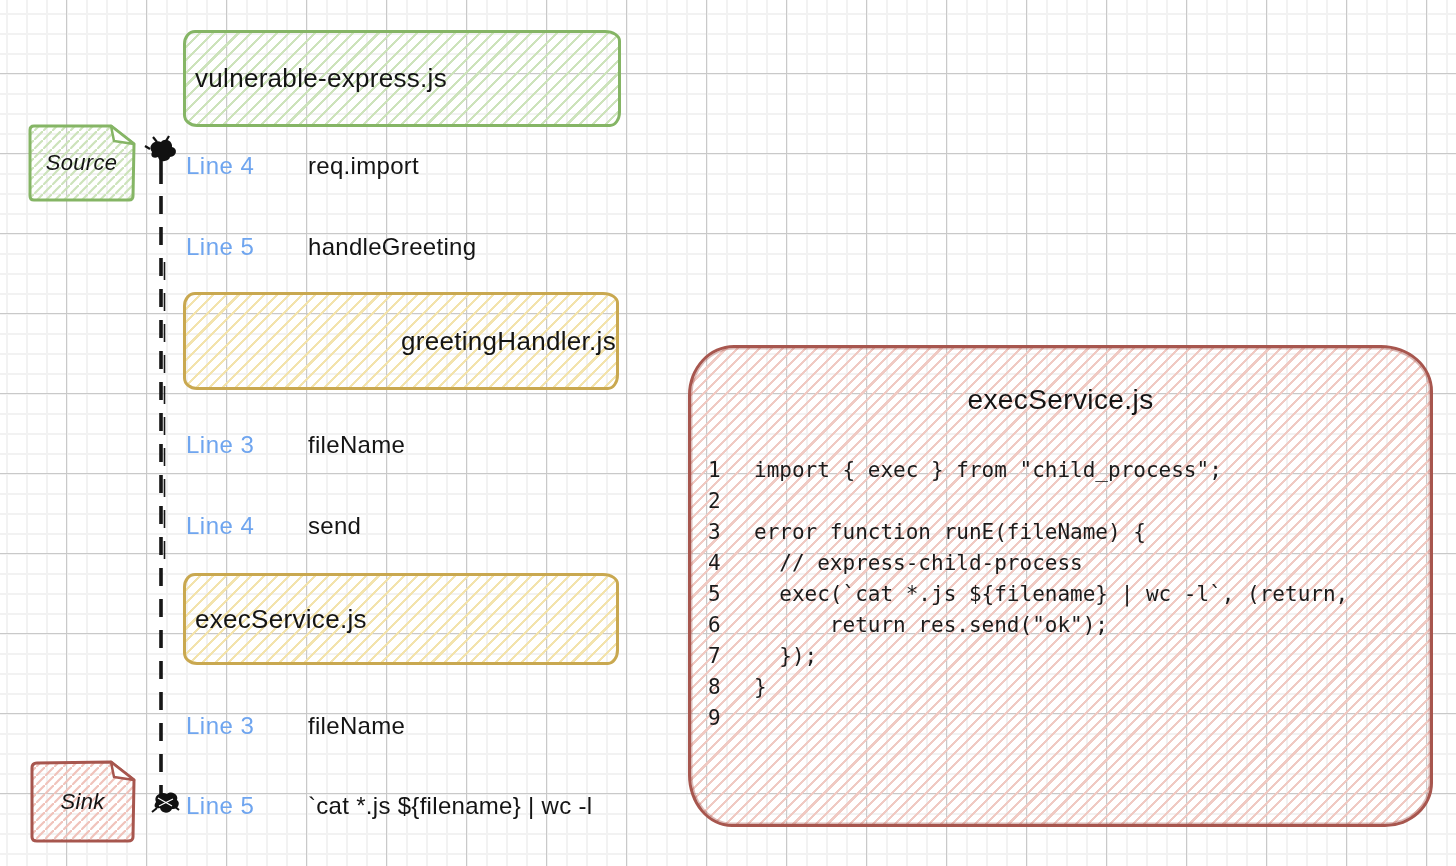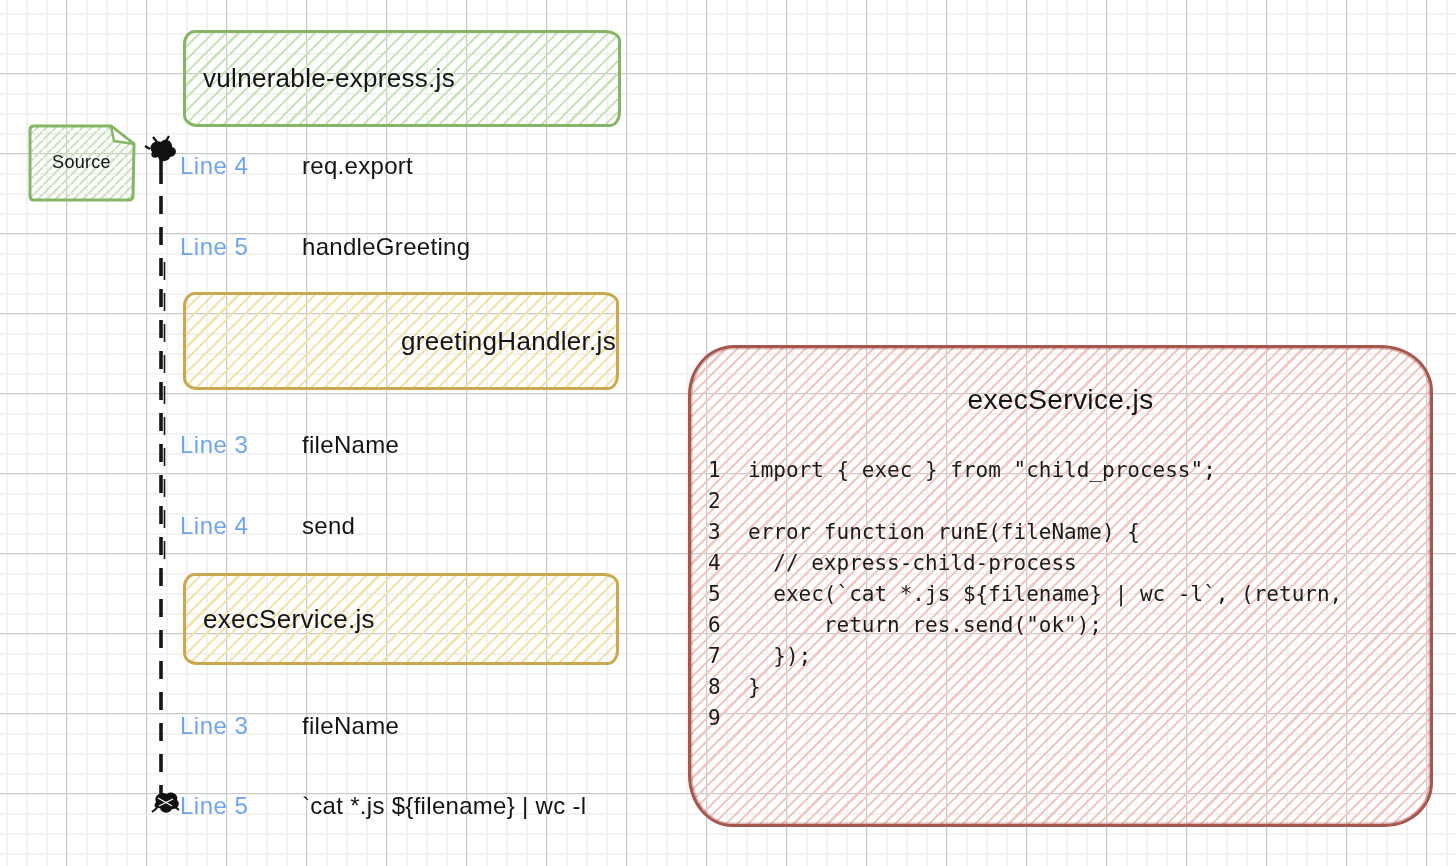--- a/index.html
+++ b/index.html
@@ -17,44 +17,44 @@
       linear-gradient(to bottom, #f2f2f2 2px, transparent 2px);
     background-size:80px 80px, 80px 80px, 20px 20px, 20px 20px;
     background-position:66px 73px, 66px 73px, 6px 13px, 6px 13px;
   }
   .overlay{position:absolute;left:0;top:0;z-index:1;pointer-events:none;}
 
   
   .file-node{
     position:absolute;z-index:2;
     display:flex;align-items:center;
-    padding-left:17px;box-sizing:border-box;
+    padding-left:9px;box-sizing:border-box;
     border-radius:12px 16px 11px 14px / 14px 11px 15px 12px;
   }
   .file-node.green{
     border:3px solid #85b565;
     background:repeating-linear-gradient(135deg,#cde3bb 0 2.2px, transparent 2.2px 9px);
   }
   .file-node.yellow{
     border:3px solid #c9a850;
     background:repeating-linear-gradient(135deg,#f3e3ac 0 2.2px, transparent 2.2px 9px);
   }
   .file-label{font-size:26px;letter-spacing:.3px;white-space:nowrap;}
 
   
   .note{position:absolute;z-index:2;}
   .note svg{position:absolute;left:0;top:0;}
   .note-label{
     position:absolute;inset:0;
     display:flex;align-items:center;justify-content:center;
-    font-size:18px;letter-spacing:.3px;
+    font-size:22px;letter-spacing:.3px;font-style:italic;
   }
 
   
-  .step{position:absolute;z-index:2;left:180px;height:30px;display:flex;align-items:center;white-space:nowrap;}
+  .step{position:absolute;z-index:2;left:186px;height:30px;display:flex;align-items:center;white-space:nowrap;}
   .step .ref{display:inline-block;width:122px;font-size:24px;color:#6fa5ef;letter-spacing:.5px;}
   .step .sym{font-size:24px;color:#141414;letter-spacing:.3px;}
 
   
   .code-panel{
     position:absolute;z-index:2;
     left:688px;top:345px;width:745px;height:482px;
     box-sizing:border-box;
     border:3px solid #a7564e;
     border-radius:46px 52px 48px 44px / 50px 46px 44px 52px;
@@ -63,21 +63,21 @@
     overflow:hidden;
   }
   .panel-title{margin-top:36px;text-align:center;font-size:28px;letter-spacing:.4px;}
   .code-block{
     position:absolute;left:17px;top:107px;right:4px;
     font-family:"DejaVu Sans Mono", monospace;
     font-size:21px;line-height:31px;color:#1b1b1b;
   }
   .code-line{height:31px;white-space:nowrap;}
   .code-line .ln{display:inline-block;width:26px;}
-  .code-line .lc{margin-left:14px;white-space:pre;}
+  .code-line .lc{margin-left:20px;white-space:pre;}
 </style>
 </head>
 <body>
 
 <div class="canvas">
 
   <svg class="overlay" width="1456" height="866">
     <path d="M161,150 L161,184" stroke="#161616" stroke-width="3.6" fill="none"></path>
     <path d="M161,196 L161,806" stroke="#161616" stroke-width="3.6" fill="none" stroke-dasharray="18 13"></path>
     <path d="M164.5,262 L164.5,560" stroke="#161616" stroke-width="1.6" fill="none" stroke-dasharray="18 13"></path>
@@ -110,24 +110,36 @@
         <pattern id="hatch-green" width="9" height="9" patternUnits="userSpaceOnUse">
           <path d="M-1,10 L10,-1" stroke="#cde3bb" stroke-width="2.2"></path>
         </pattern>
       </defs>
       <path d="M5,8 Q5,4 9,4 L86,4 L109,22 L108,74 Q108,78 104,78 L9,78 Q5,78 5,74 Z" fill="url(#hatch-green)" stroke="#85b565" stroke-width="3" stroke-linejoin="round"></path>
       <path d="M86,4 L109,22 L89,19 Z" fill="#ffffff" stroke="#85b565" stroke-width="2.5" stroke-linejoin="round"></path>
     </svg>
     <span class="note-label">Source</span>
   </div>
 
+  <div class="note" style="left:27px;top:758px;width:111px;height:87px;">
+    <svg width="111" height="87" viewBox="0 0 111 87">
+      <defs>
+        <pattern id="hatch-red" width="9" height="9" patternUnits="userSpaceOnUse">
+          <path d="M-1,10 L10,-1" stroke="#f0c3bb" stroke-width="2.2"></path>
+        </pattern>
+      </defs>
+      <path d="M5,10 Q5,5 10,5 L84,4 L107,22 L106,79 Q106,83 101,83 L10,83 Q5,83 5,79 Z" fill="url(#hatch-red)" stroke="#a7564e" stroke-width="3" stroke-linejoin="round"></path>
+      <path d="M84,4 L107,22 L87,19 Z" fill="#ffffff" stroke="#a7564e" stroke-width="2.5" stroke-linejoin="round"></path>
+    </svg>
+    <span class="note-label">Sink</span>
+  </div>
 
   <div class="step" style="top:151px;">
     <span class="ref">Line 4</span>
-    <span class="sym">req.export</span>
+    <span class="sym">req.import</span>
   </div>
   <div class="step" style="top:232px;">
     <span class="ref">Line 5</span>
     <span class="sym">handleGreeting</span>
   </div>
   <div class="step" style="top:430px;">
     <span class="ref">Line 3</span>
     <span class="sym">fileName</span>
   </div>
   <div class="step" style="top:511px;">

